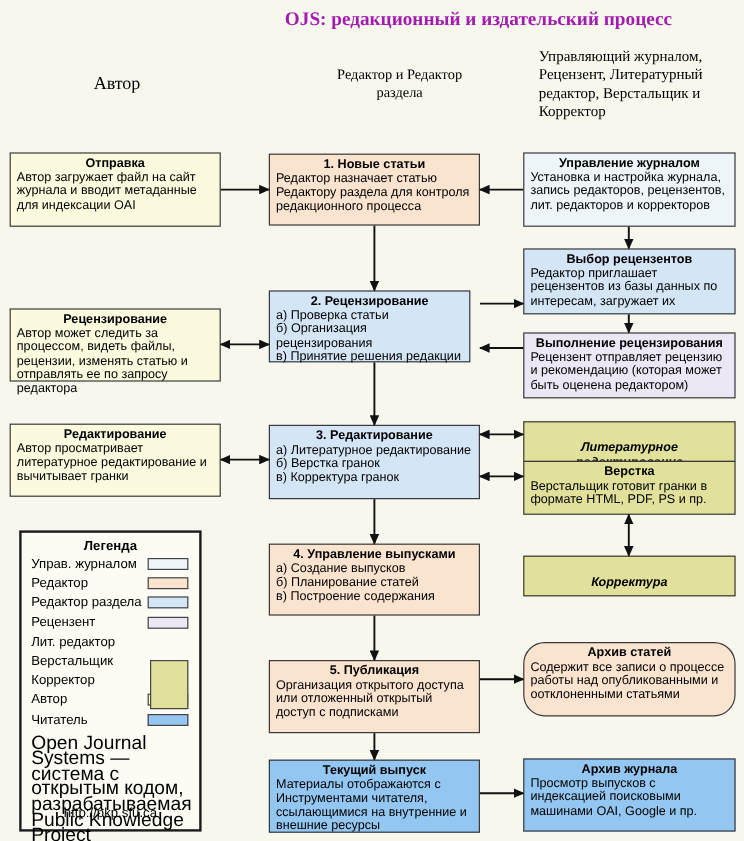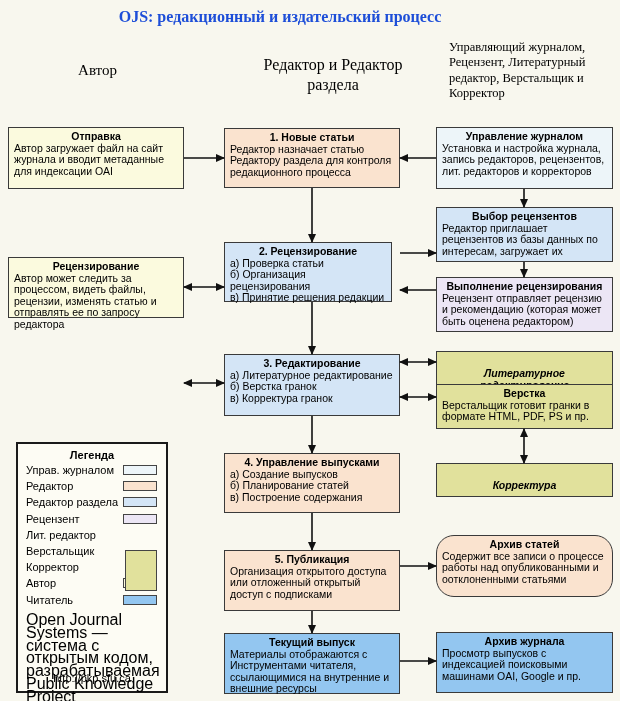--- a/index.html
+++ b/index.html
@@ -1,24 +1,24 @@
 <!DOCTYPE html>
 <html><head>
 <meta charset="utf-8">
 <style>
   html,body{margin:0;padding:0;}
   body{background:#f8f7ee;font-family:"Liberation Sans",sans-serif;}
   #stage{position:relative;width:620px;height:701px;background:#f8f7ee;overflow:hidden;}
 
-  .title{position:absolute;left:0;top:8px;width:560px;text-align:center;
-         font-family:"Liberation Serif",serif;font-weight:bold;font-size:16px;color:#1d4ed8;}
+  .title{position:absolute;left:0;top:8px;width:560px;text-align:right;
+         font-family:"Liberation Serif",serif;font-weight:bold;font-size:16px;color:#a21caf;}
 
   .colhead{position:absolute;font-family:"Liberation Serif",serif;color:#000;}
   .ch-author{left:40px;top:62px;width:115px;text-align:center;font-size:15px;}
-  .ch-editor{left:262px;top:55px;width:142px;text-align:center;font-size:16px;line-height:1.25;}
+  .ch-editor{left:262px;top:55px;width:142px;text-align:center;font-size:12px;line-height:1.25;}
   .ch-staff{left:449px;top:40px;width:164px;text-align:left;font-size:12.5px;line-height:1.22;}
 
   .box{position:absolute;border:1.5px solid #3a3a3a;box-sizing:border-box;
        padding:3px 5px;font-size:10.5px;line-height:11.5px;color:#000;}
   .bt{font-weight:bold;text-align:center;}
   .bb{text-align:left;}
   .single{display:flex;align-items:flex-start;justify-content:center;padding:16px;font-style:italic;}
 
   
   .b-a1{left:8px;top:127px;width:176px;height:62px;}
@@ -68,20 +68,24 @@
   <div class="colhead ch-editor">Редактор и Редактор раздела</div>
   <div class="colhead ch-staff">Управляющий журналом, Рецензент, Литературный редактор, Верстальщик и Корректор</div>
 
   <div class="box b-a1" style="background: rgb(251, 250, 222);">
     <div class="bt">Отправка</div>
     <div class="bb">Автор загружает файл на сайт журнала и вводит метаданные для индексации OAI</div>
   </div>
   <div class="box b-a2" style="background: rgb(251, 250, 222);">
     <div class="bt">Рецензирование</div>
     <div class="bb">Автор может следить за процессом, видеть файлы, рецензии, изменять статью и отправлять ее по запросу редактора</div>
+  </div>
+  <div class="box b-a3" style="background: rgb(251, 250, 222);">
+    <div class="bt">Редактирование</div>
+    <div class="bb">Автор просматривает литературное редактирование и вычитывает гранки</div>
   </div>
 
   <div class="box b-m1" style="background: rgb(250, 227, 207);">
     <div class="bt">1. Новые статьи</div>
     <div class="bb">Редактор назначает статью Редактору раздела для контроля редакционного процесса</div>
   </div>
   <div class="box b-m2" style="background: rgb(212, 229, 246);">
     <div class="bt">2. Рецензирование</div>
     <div class="bb">
       <div>а) Проверка статьи</div>

